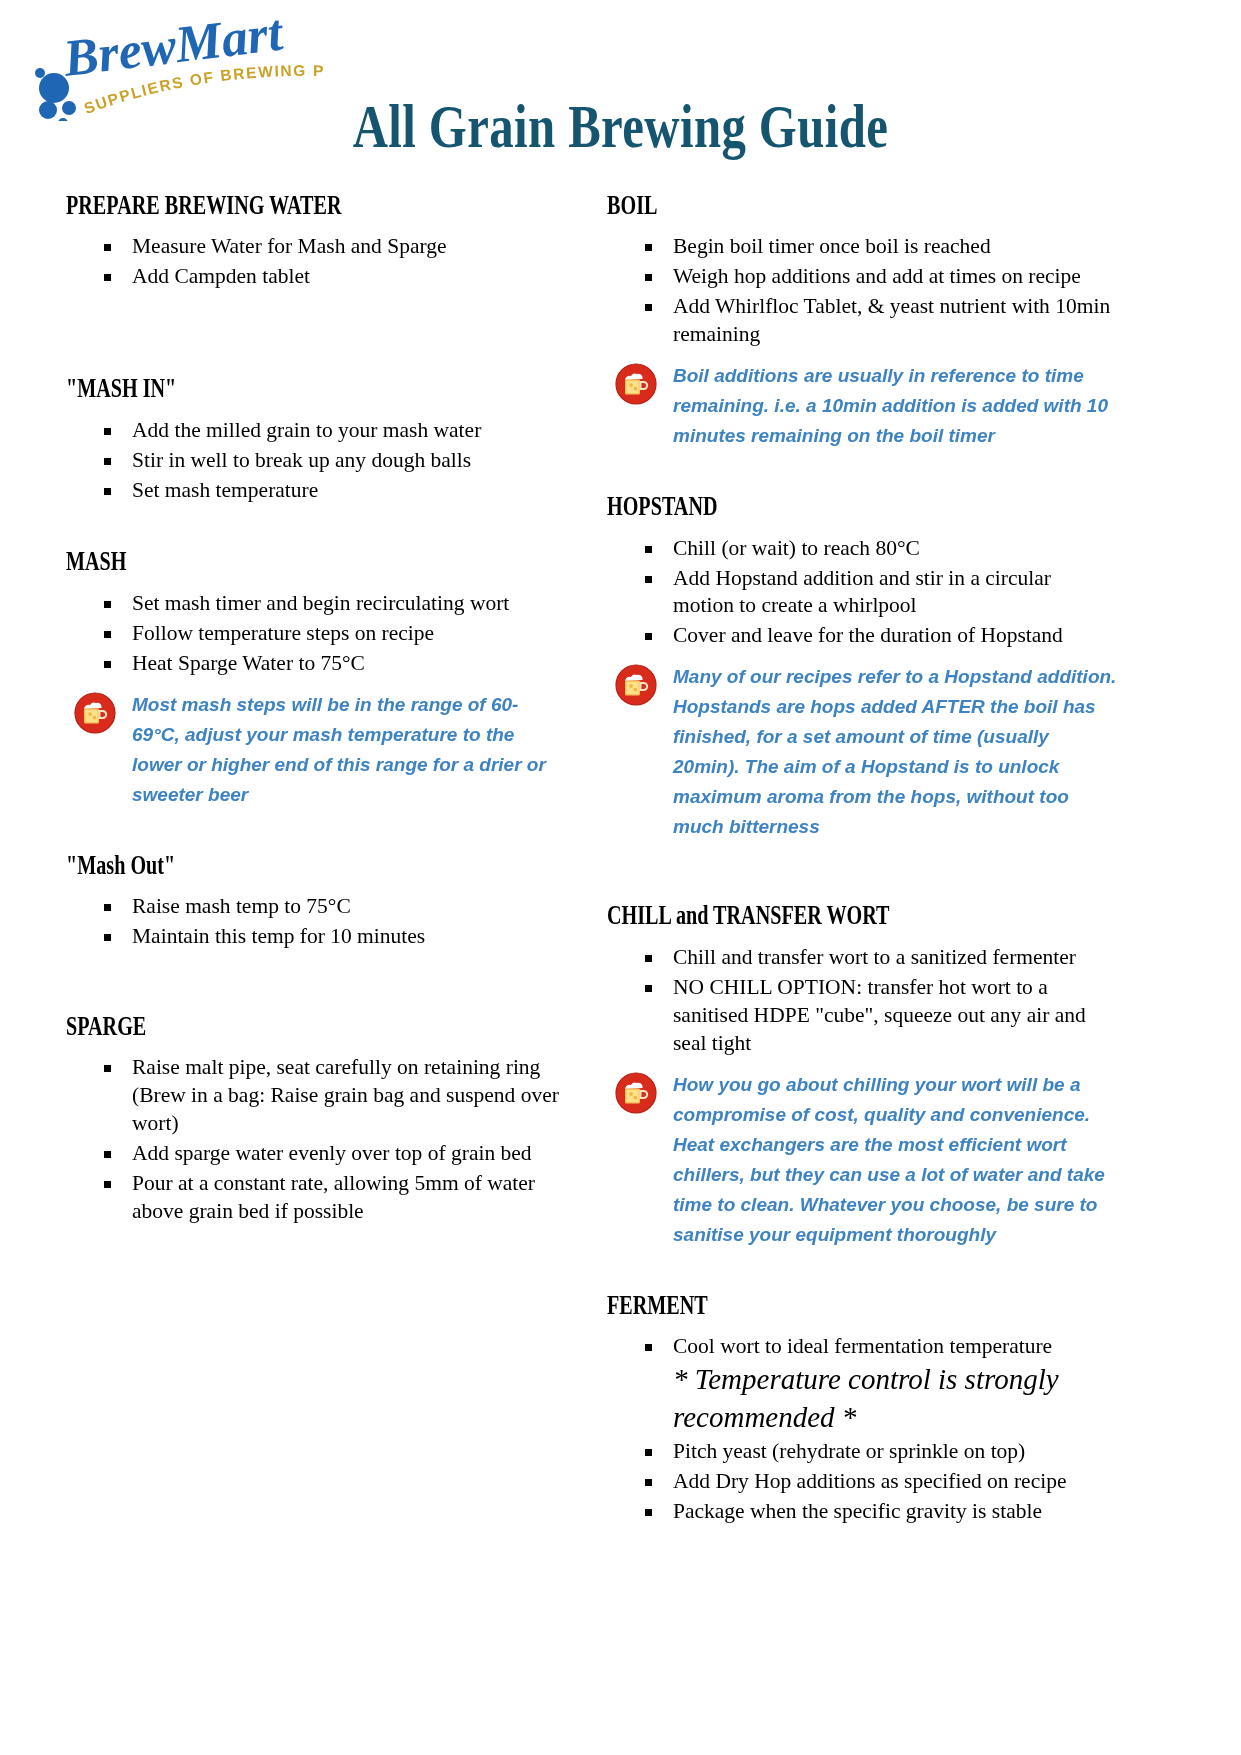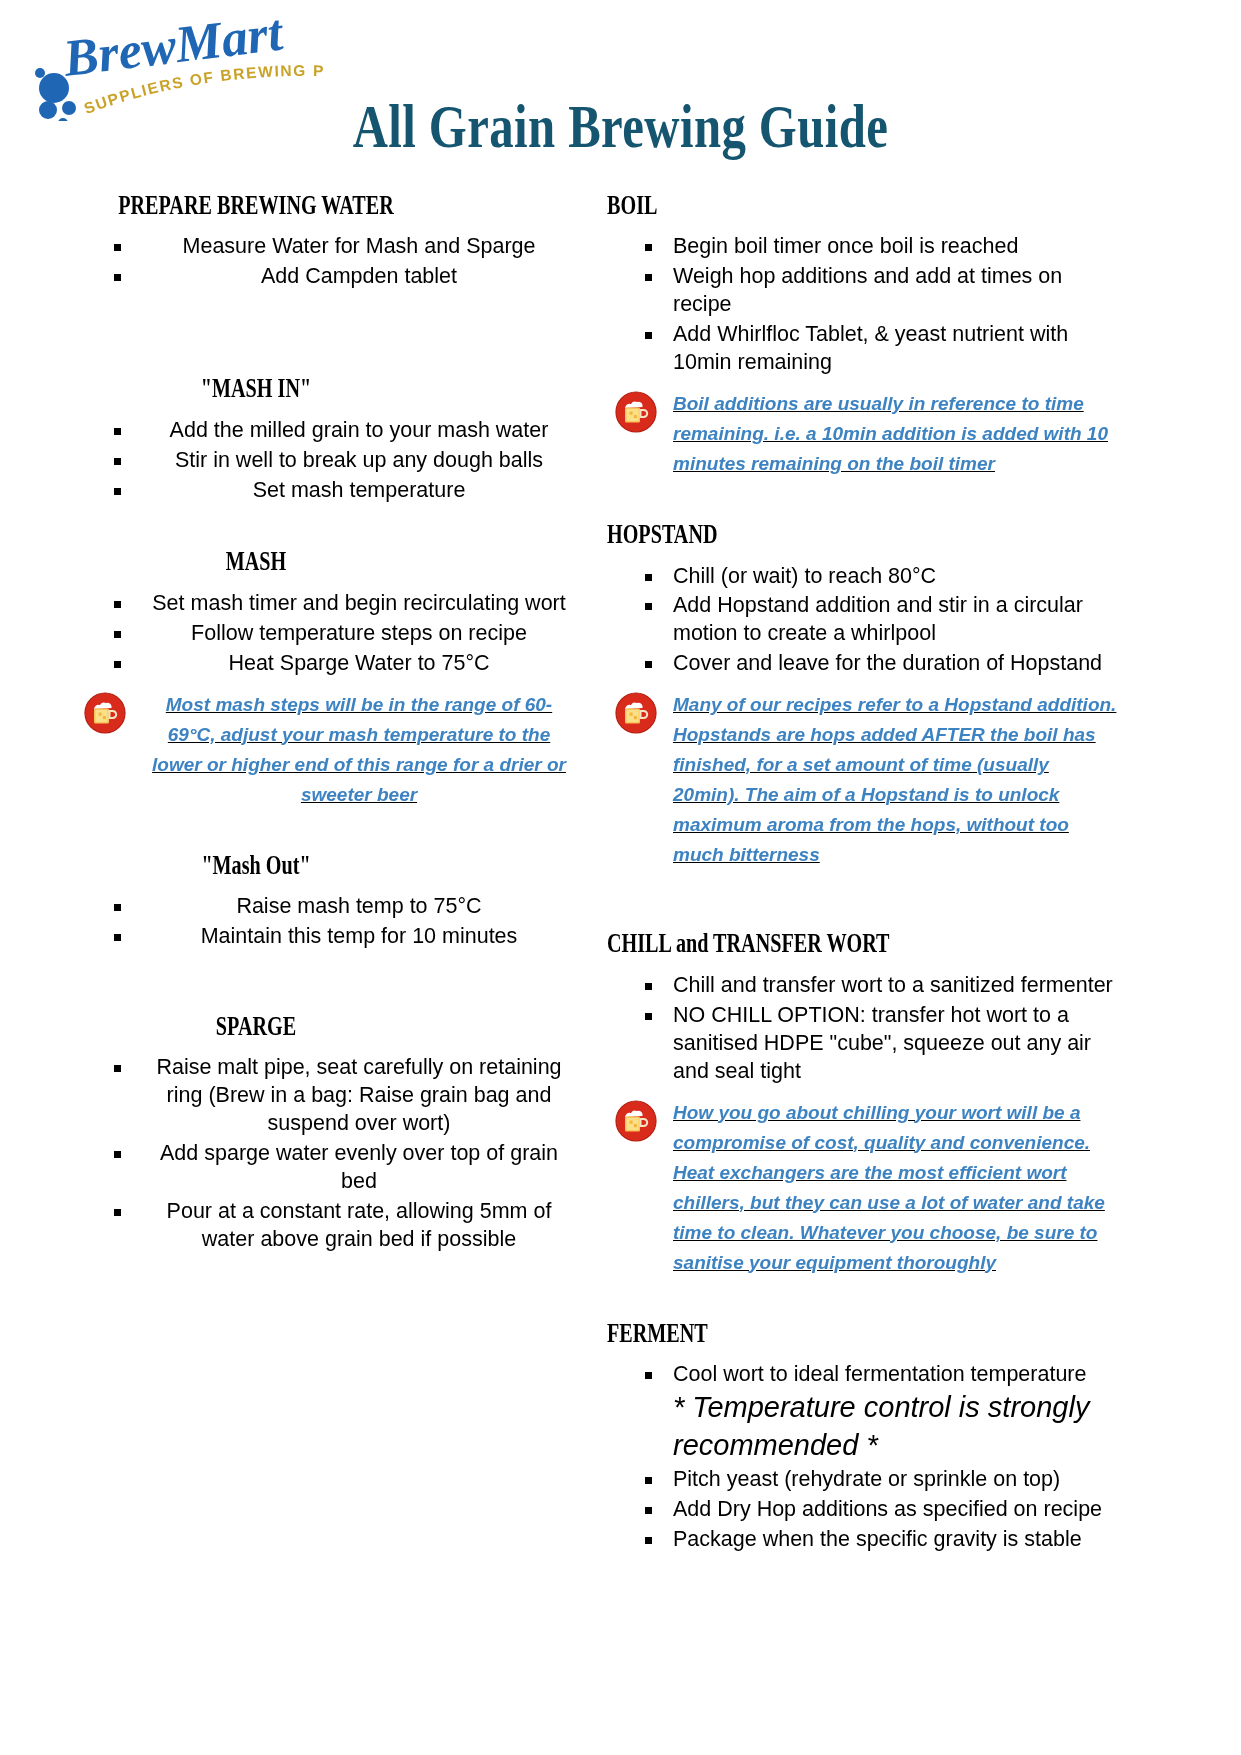--- a/index.html
+++ b/index.html
@@ -42,21 +42,21 @@
     transform: scaleX(0.80);
     transform-origin: 50% 50%;
     white-space: nowrap;
   }
 
   
   .column {
     position: absolute;
     top: 190px;
   }
-  #col-left  { left: 76px;  width: 500px; text-align: center; }
+  #col-left  { left: 66px;  width: 500px; }
   #col-right { left: 607px; width: 510px; }
 
   
   .section { margin-bottom: 0; }
 
   h2.sec-head {
     margin: 0;
     padding: 0;
     font-family: "Liberation Serif", serif;
     font-weight: bold;
@@ -71,21 +71,21 @@
 
   ul.bullets {
     list-style: none;
     margin: 14px 0 0 0;
     padding: 0;
   }
   ul.bullets li {
     position: relative;
     padding-left: 66px;
     margin: 0 0 2px 0;
-    font-family: Liberation Sans, sans-serif;
+    font-family: Liberation Serif, serif;
     font-size: 21.5px;
     line-height: 1.30;
     color: #000000;
   }
   ul.bullets li::before {
     content: "";
     position: absolute;
     left: 38px;
     top: 11px;
     width: 7px;
@@ -100,21 +100,20 @@
     line-height: 1.30;
     color: #000000;
   }
 
   
   .tip {
     position: relative;
     padding-left: 66px;
     margin: 12px 0 0 0;
     min-height: 40px;
-    text-decoration: underline;
   }
   .tip .tip-text {
     font-family: "Liberation Sans", sans-serif;
     font-weight: bold;
     font-style: italic;
     font-size: 19px;
     line-height: 1.58;
     color: #3d83c2;
   }
   .tip .mug {

